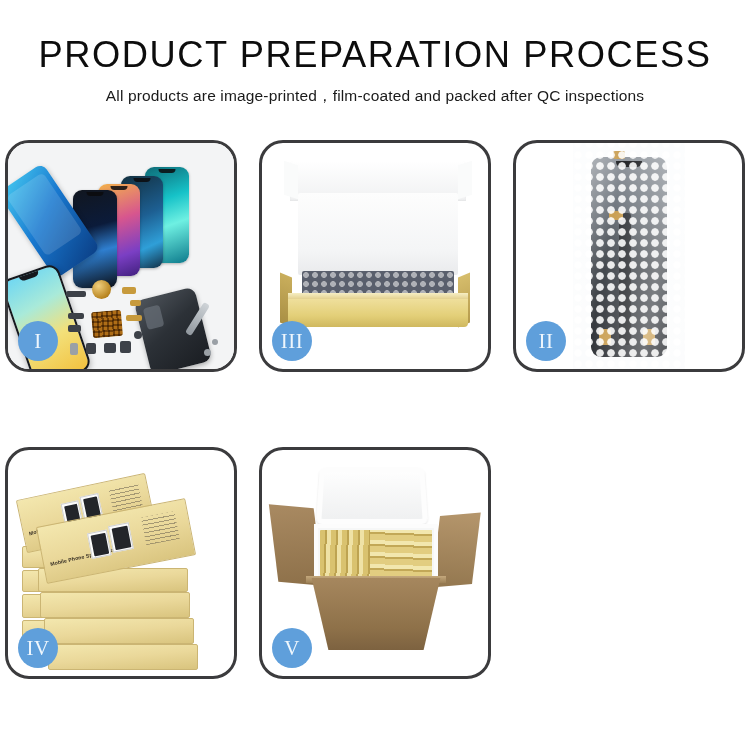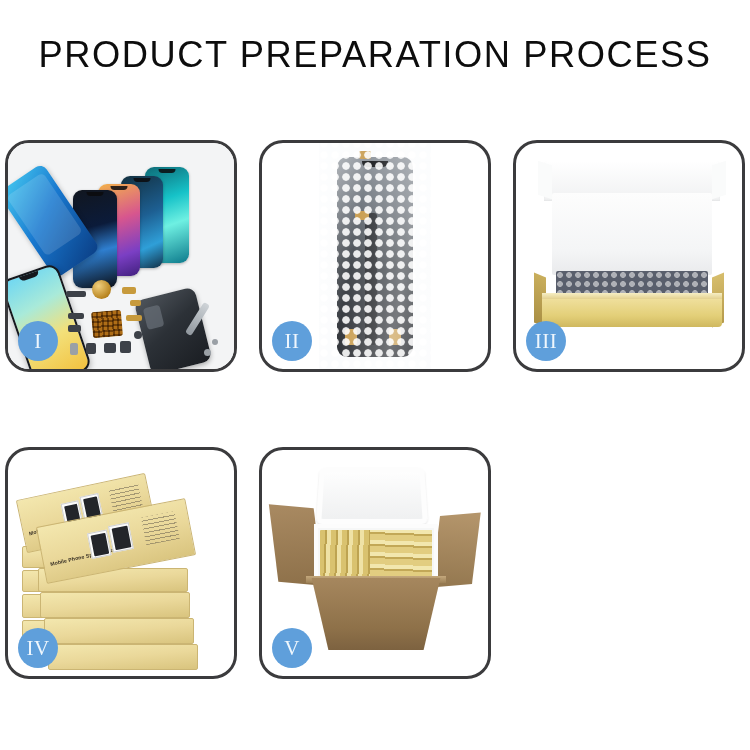--- a/index.html
+++ b/index.html
@@ -358,20 +358,21 @@
     border-radius:1px;
   }
   .p6-tape-a { left:55px; top:96px; }
   .p6-tape-b { left:55px; top:166px; }
 </style>
 </head>
 <body>
 
 <div class="header">
   <div class="page-title">PRODUCT PREPARATION PROCESS</div>
+  <div class="page-subtitle">All products are image-printed，film-coated and packed after QC inspections</div>
 </div>
 
 <div class="panel-grid">
 
   <div class="panel">
     <div class="panel-stage">
       <div class="p1-bg"></div>
 
       <div class="ph ph-a">
           <span class="ph-notch"></span>
@@ -406,45 +407,45 @@
       <div class="cmp" style="left:112px; top:198px; width:11px; height:12px;"></div>
       <div class="cmp round" style="left:126px; top:188px; width:8px; height:8px;"></div>
       <div class="cmp silver round" style="left:196px; top:206px; width:7px; height:7px;"></div>
       <div class="cmp silver round" style="left:204px; top:196px; width:6px; height:6px;"></div>
     </div>
     <div class="badge">I</div>
   </div>
 
   <div class="panel">
     <div class="panel-stage">
+      <div class="p3-lid"></div>
+      <div class="p3-foam"></div>
+      <div class="p3-bubblebed"></div>
+      <div class="p3-side-l"></div>
+      <div class="p3-side-r"></div>
+      <div class="p3-rim"></div>
+      <div class="p3-front"></div>
+    </div>
+    <div class="badge">III</div>
+  </div>
+
+  <div class="panel">
+    <div class="panel-stage">
       <div class="p2-wrap">
         <div class="p2-screen"></div>
         <div class="p2-flex"></div>
         <div class="p2-tab" style="left:40px; top:12px; width:12px; height:8px;"></div>
         <div class="p2-tab" style="left:36px; top:72px; width:14px; height:9px;"></div>
         <div class="p2-tab" style="left:26px; top:190px; width:12px; height:16px;"></div>
         <div class="p2-tab" style="left:70px; top:190px; width:12px; height:16px;"></div>
         <div class="p2-bubbles"></div>
         <div class="p2-sheen"></div>
       </div>
     </div>
     <div class="badge">II</div>
-  </div>
-
-  <div class="panel">
-    <div class="panel-stage">
-      <div class="p3-lid"></div>
-      <div class="p3-foam"></div>
-      <div class="p3-bubblebed"></div>
-      <div class="p3-side-l"></div>
-      <div class="p3-side-r"></div>
-      <div class="p3-rim"></div>
-      <div class="p3-front"></div>
-    </div>
-    <div class="badge">III</div>
   </div>
 
   <div class="panel">
     <div class="panel-stage">
       <div class="p4-stack">
 
         <div class="p4-box" style="left:14px;  top:96px;  width:96px; height:20px;"></div>
         <div class="p4-box" style="left:14px;  top:120px; width:96px; height:20px;"></div>
         <div class="p4-box" style="left:14px;  top:144px; width:96px; height:22px;"></div>
         <div class="p4-box" style="left:14px;  top:170px; width:96px; height:22px;"></div>

